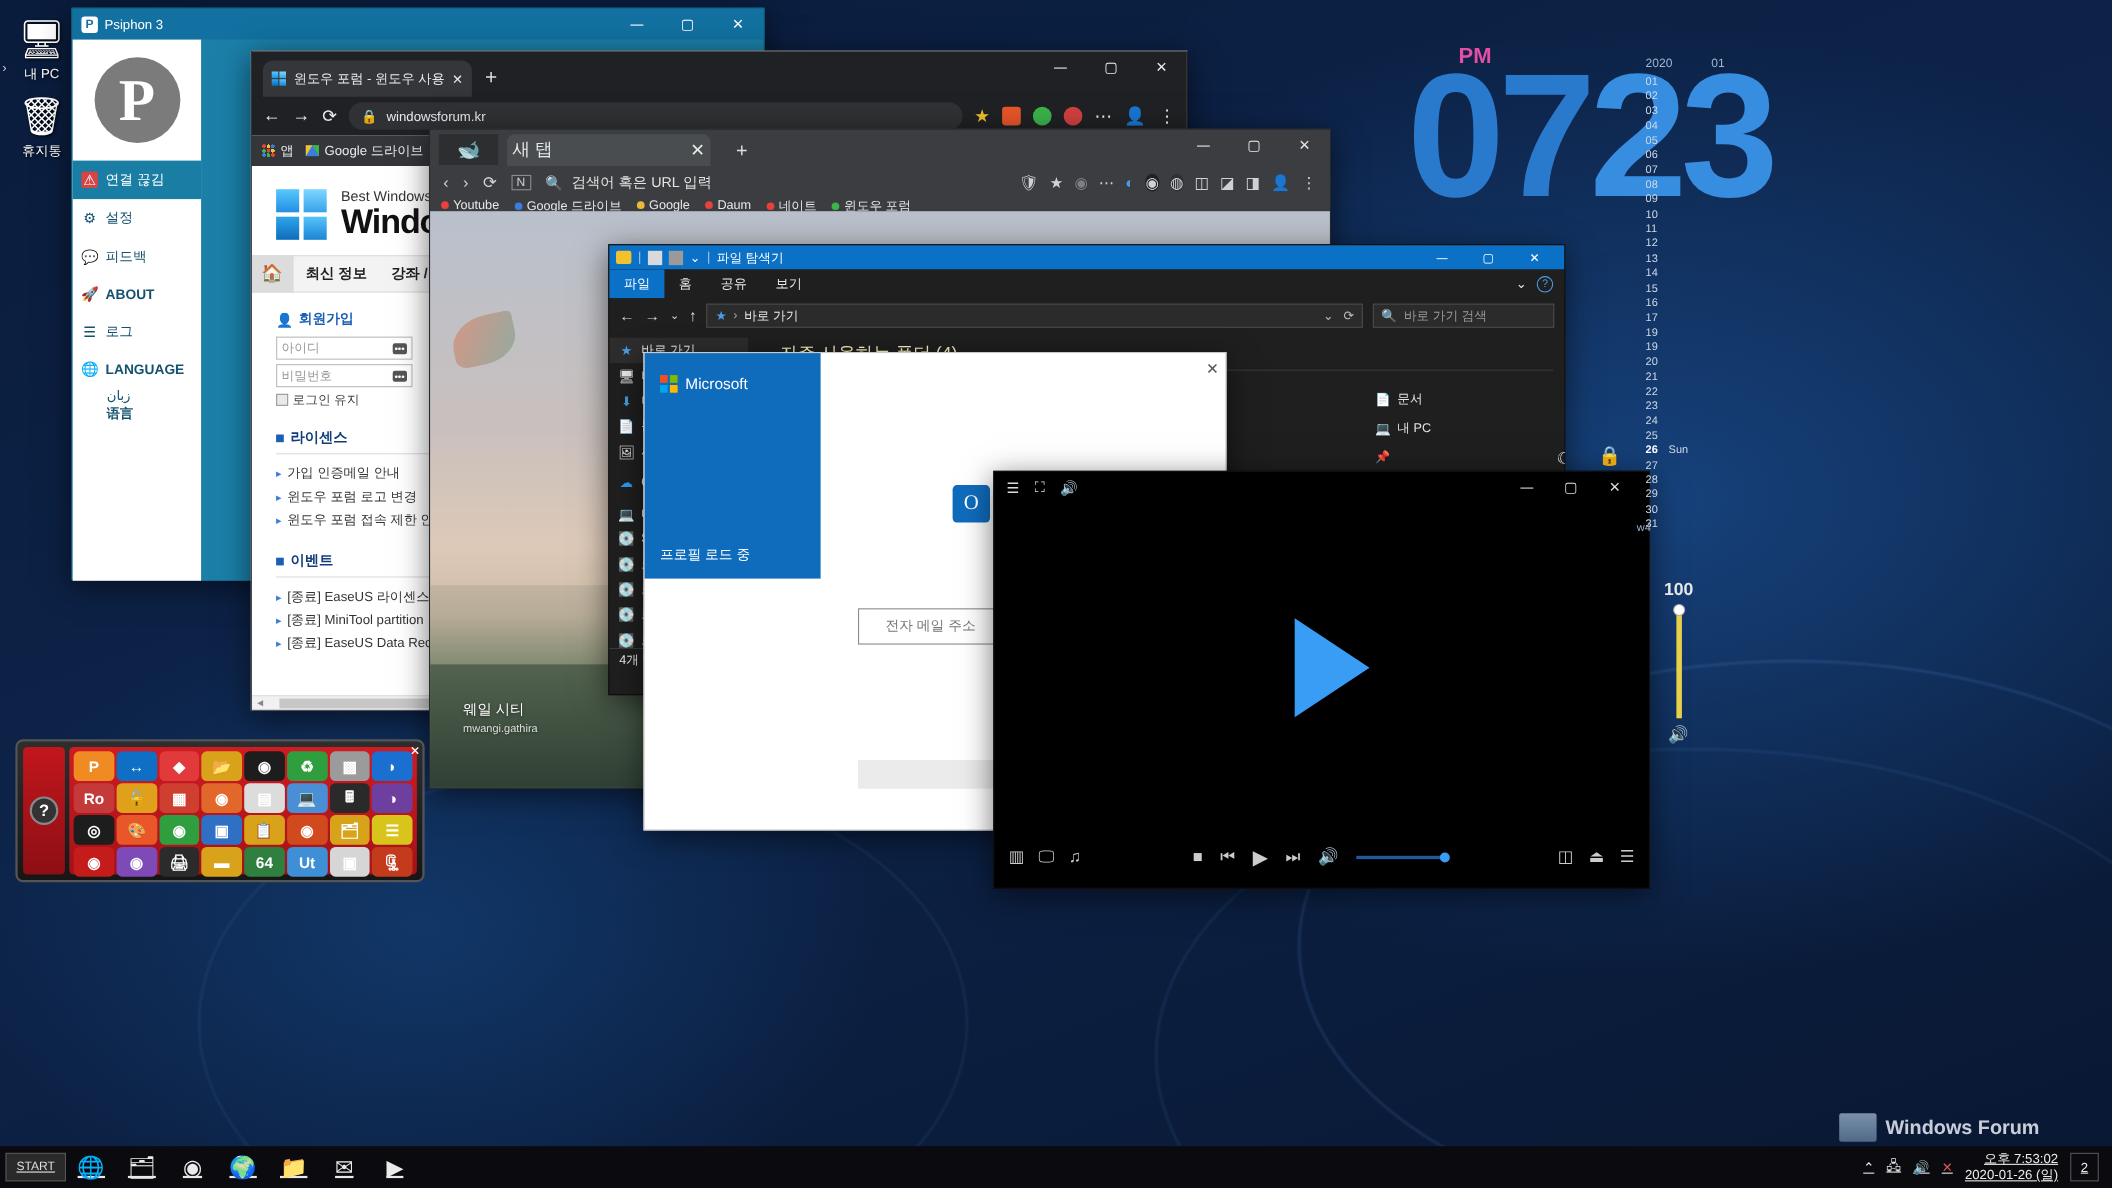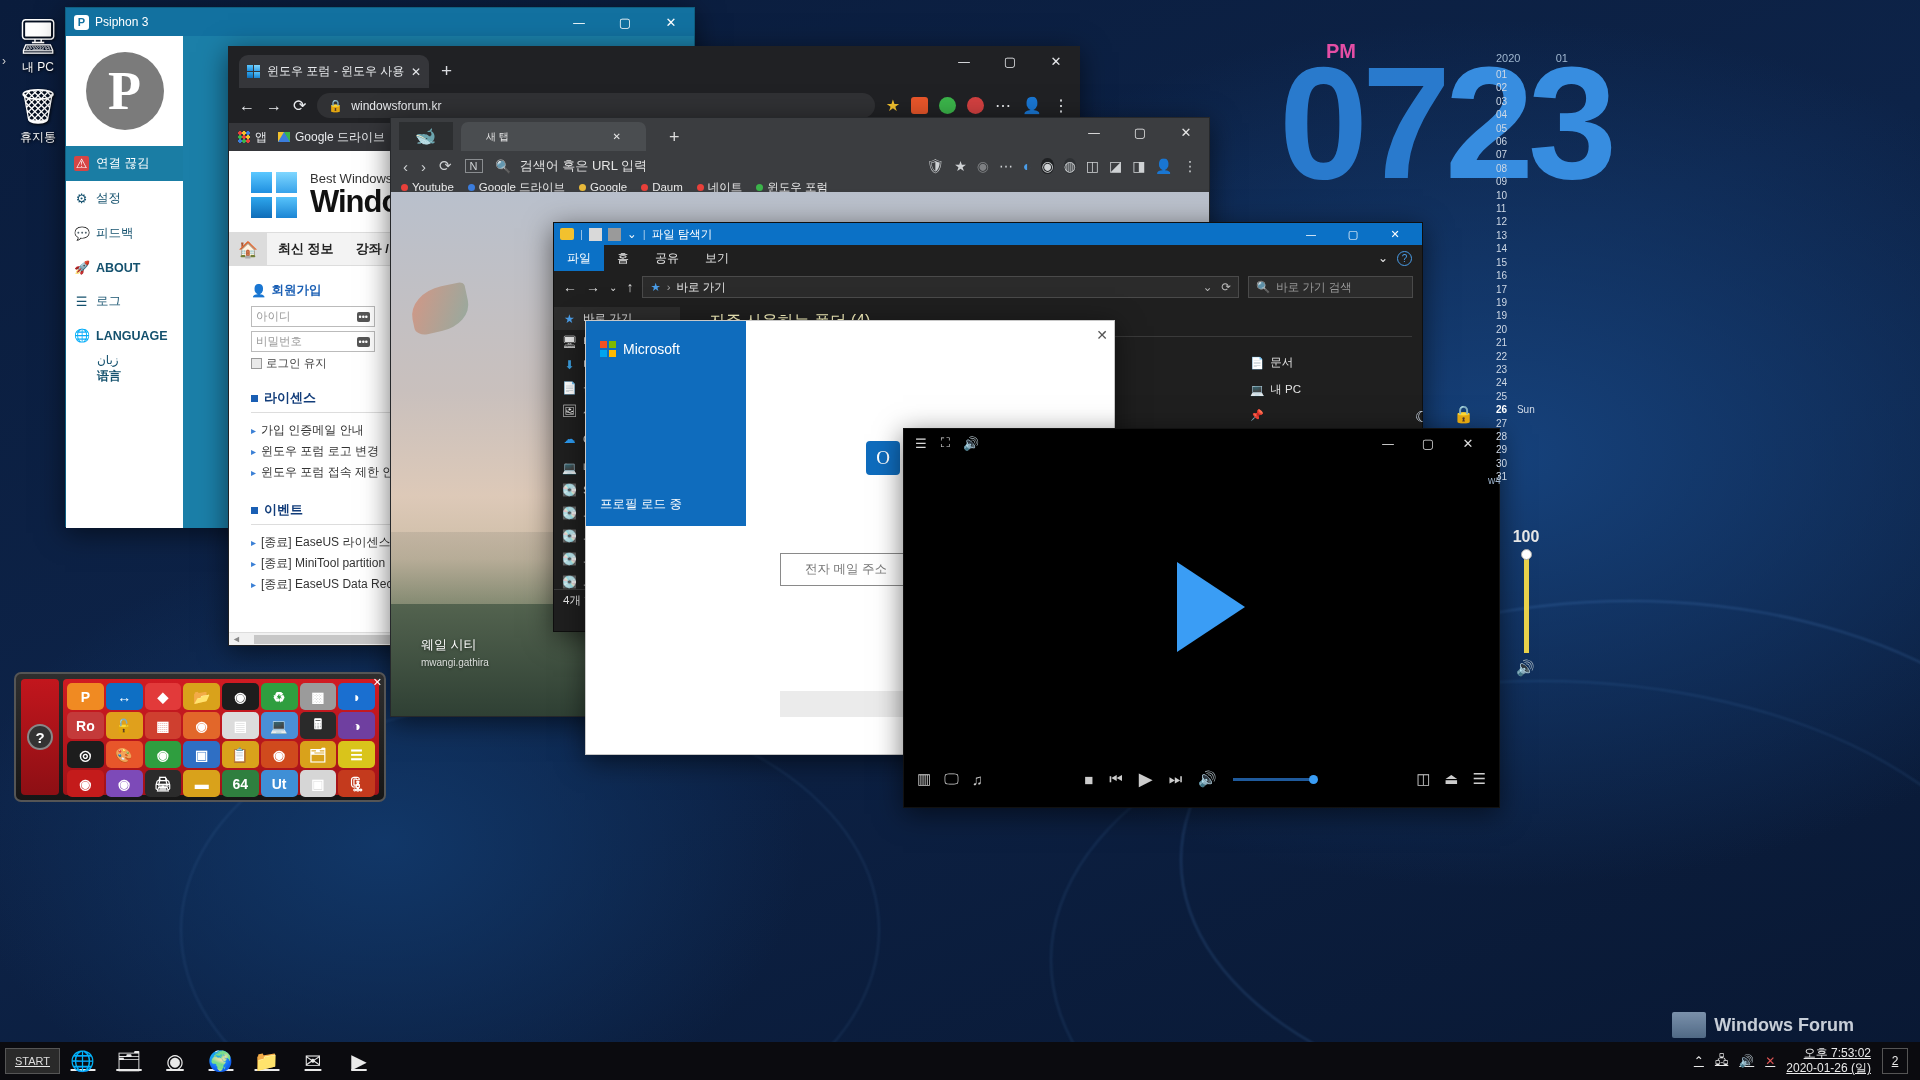--- a/index.html
+++ b/index.html
@@ -108,22 +108,22 @@
   .wf-sec li::before { content:"\25B8"; color:#3a7fd5; margin-right:5px; font-size:10px;}
   #chrome .hscroll { position:absolute; left:0; right:0; bottom:0; height:13px; background:#f1f1f1;
                      border-top:1px solid #ddd; display:flex; align-items:center;}
   #chrome .hscroll .tk { height:9px; background:#c7c7c7; flex:1; margin:0 13px;}
 
   
   #whale { left:390px; top:117px; width:820px; height:600px; background:#3b3d40;
            border:1px solid #26282b; }
   #whale .wtop { background:#3b3d40; height:74px; position:relative; }
   .wh-tab { position:absolute; left:70px; top:4px; width:185px; height:29px; background:#4a4d50;
-            border-radius:7px 7px 0 0; display:flex; align-items:center; padding:0 25px;
-            color:#e7e7e7; font-size:10px;}
+            border-radius:7px 7px 0 0; display:flex; align-items:center; padding:0 5px;
+            color:#e7e7e7; font-size:16px;}
   .wh-plus { position:absolute; left:278px; top:9px; color:#ddd; font-size:18px;}
   .wh-winbtns { position:absolute; right:0; top:0; display:flex; color:#e7e7e7;}
   .wh-nav { position:absolute; top:33px; left:0; right:0; height:30px; display:flex;
             align-items:center; gap:13px; padding:0 12px; color:#cfd2d4; font-size:15px;}
   .wh-url { flex:1; display:flex; align-items:center; gap:8px; color:#e3e3e3; font-size:13px;}
   .wh-icons { display:flex; align-items:center; gap:10px; font-size:14px;}
   .wh-bmk { position:absolute; top:58px; left:0; right:0; height:22px; display:flex;
             align-items:center; gap:14px; padding:0 10px; color:#e8e8e8; font-size:11.5px;
             white-space:nowrap; overflow:hidden;}
   .dot { width:7px;height:7px;border-radius:50%; display:inline-block; margin-right:4px;}

